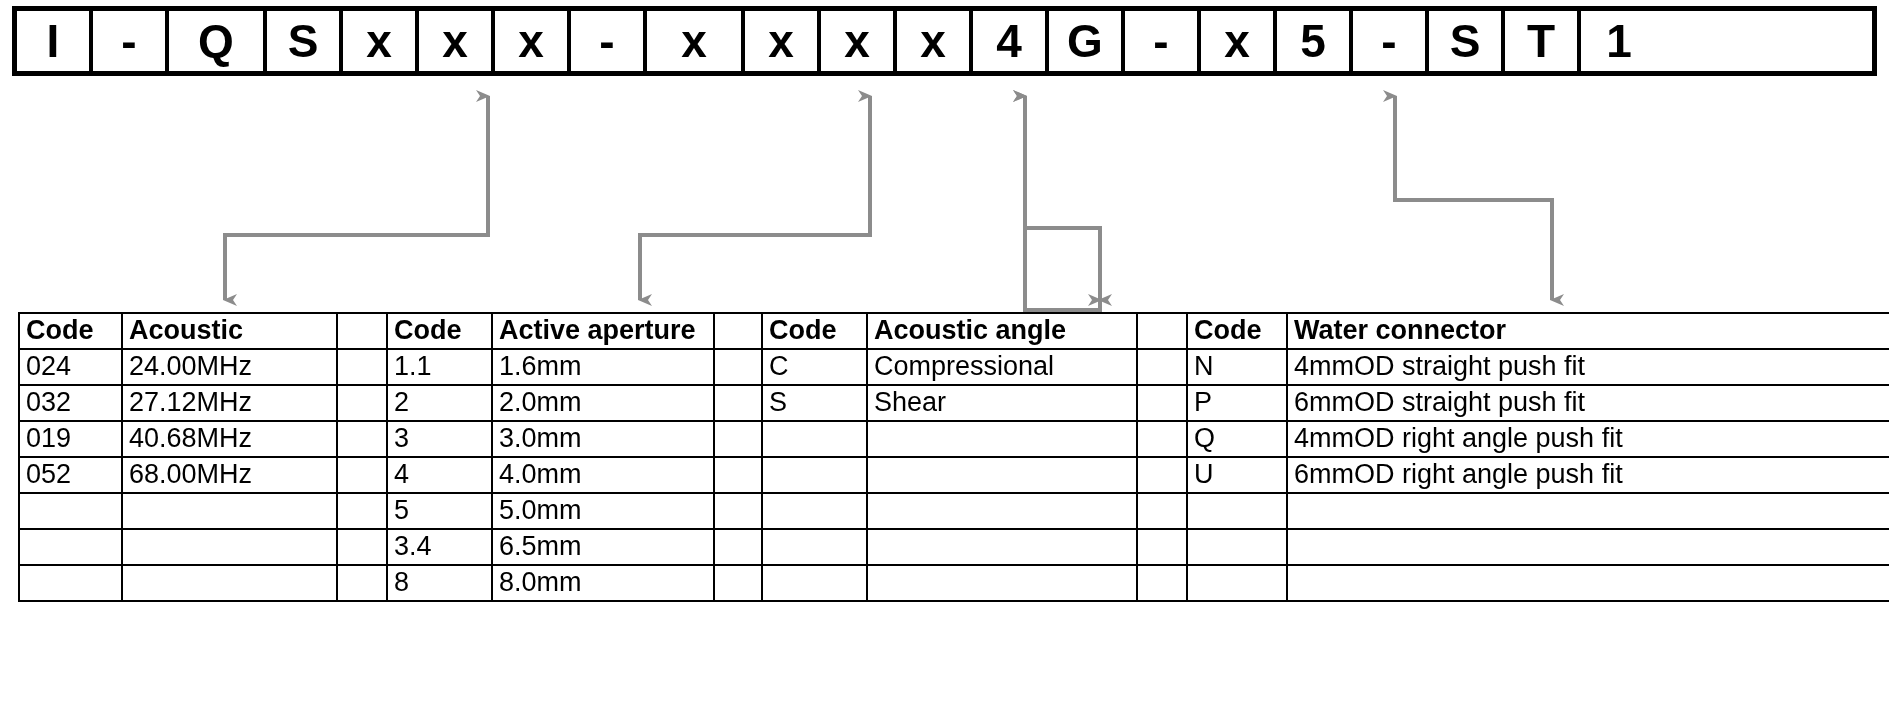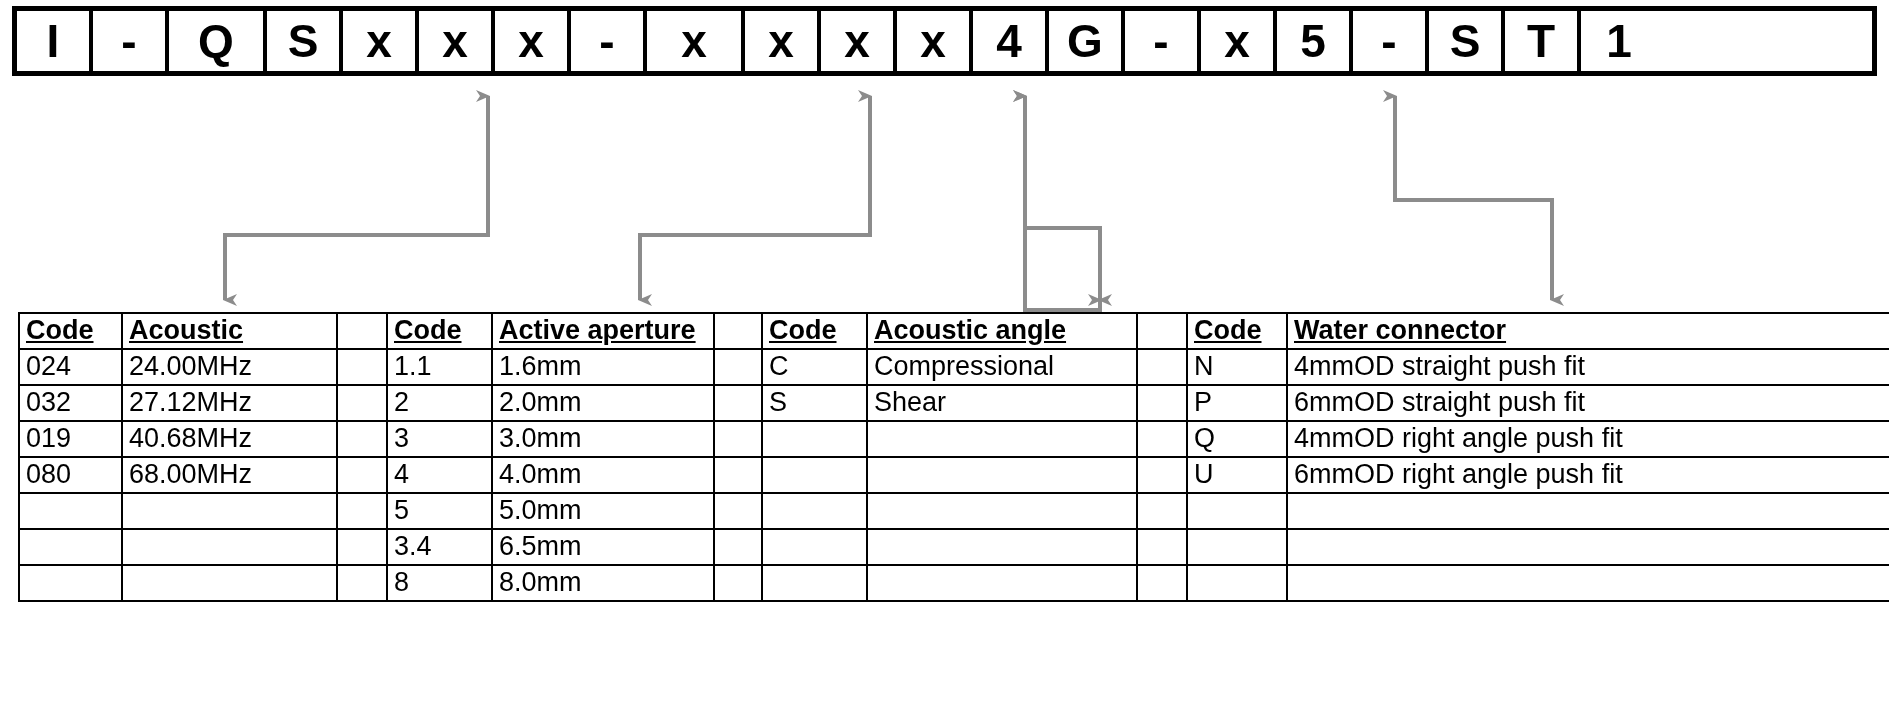--- a/index.html
+++ b/index.html
@@ -74,21 +74,20 @@
     padding: 0 4px 1px 6px;
     font-size: 27px;
     line-height: 1;
     color: #000000;
     vertical-align: middle;
     white-space: nowrap;
     overflow: hidden;
   }
   table.codetable td.hdr {
     font-weight: bold;
-    text-decoration: underline;
   }
   
   table.codetable td.spacer {
     border-top: 2px solid #000000;
     border-bottom: 2px solid #000000;
     border-left: 2px solid #000000;
     border-right: 2px solid #000000;
   }
 </style>
 </head>
@@ -212,21 +211,21 @@
         <td>3.0mm</td>
         <td class="spacer"></td>
         <td></td>
         <td></td>
         <td class="spacer"></td>
         <td>Q</td>
         <td>4mmOD right angle push fit</td>
       </tr>
 
       <tr>
-        <td>080</td>
+        <td>052</td>
         <td>68.00MHz</td>
         <td class="spacer"></td>
         <td>4</td>
         <td>4.0mm</td>
         <td class="spacer"></td>
         <td></td>
         <td></td>
         <td class="spacer"></td>
         <td>U</td>
         <td>6mmOD right angle push fit</td>

